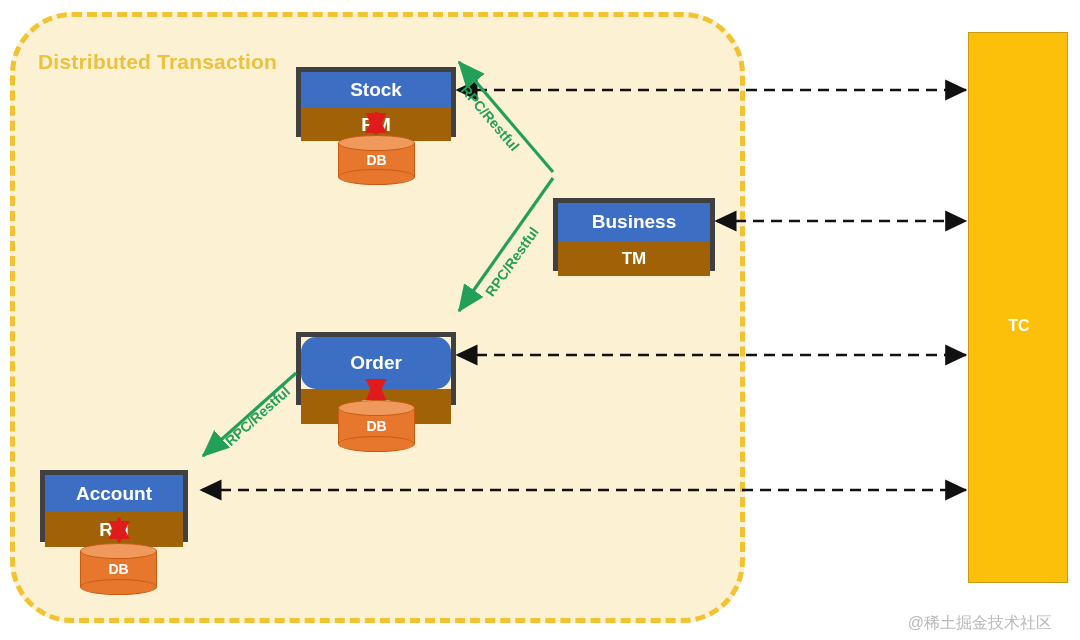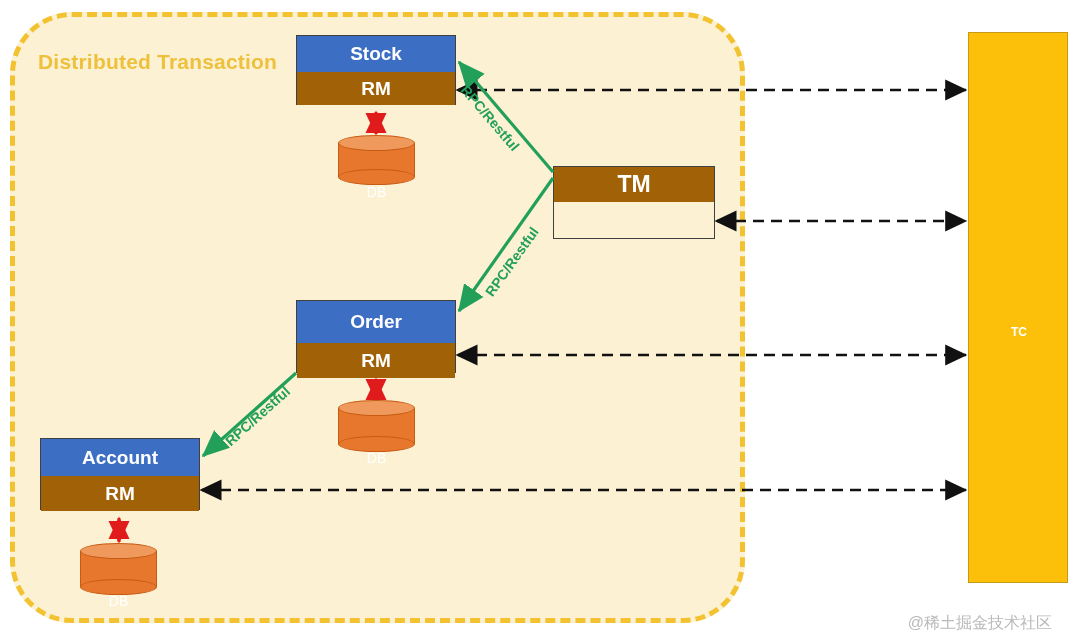--- a/index.html
+++ b/index.html
@@ -35,21 +35,22 @@
     font-size: 21px;
     font-weight: bold;
     color: #edc13c;
     letter-spacing: 0.2px;
     white-space: nowrap;
   }
   
   .svc {
     position: absolute;
     box-sizing: border-box;
-    border: 1px solid #404040;
+    border: 5px solid #404040;
+    margin-top: 32px;
   }
   .svc .svc-head {
     background: #3c6fc4;
     color: #ffffff;
     font-weight: bold;
     display: flex;
     align-items: center;
     justify-content: center;
     box-sizing: border-box;
   }
@@ -105,45 +106,44 @@
   .db .db-label {
     position: absolute;
     left: 0;
     top: 0;
     width: 100%;
     height: 100%;
     display: flex;
     align-items: center;
     justify-content: center;
     color: #ffffff;
-    font-weight: normal;
+    font-weight: bold;
     font-size: 14px;
     z-index: 4;
-    margin-top: 32px;
   }
   
   .tc-box {
     position: absolute;
     left: 968px;
     top: 32px;
     width: 100px;
     height: 551px;
     background: #fcc00a;
     border: 1px solid #c79a16;
     box-sizing: border-box;
   }
   .tc-label {
     position: absolute;
     left: 0;
-    top: 292px;
+    top: 284px;
     width: 100px;
     text-align: center;
     color: #ffffff;
     font-weight: bold;
-    font-size: 12px;
+    font-size: 16px;
   }
   
   svg.overlay {
     position: absolute;
     left: 0;
     top: 0;
     width: 1080px;
     height: 640px;
     pointer-events: none;
   }
@@ -181,35 +181,36 @@
     <div class="svc-body" style="height:33px; font-size:19px;">RM</div>
   </div>
   <div class="db" style="left:338px; top:135px; width:77px; height:50px;">
     <div class="db-side"></div>
     <div class="db-bottom"></div>
     <div class="db-top"></div>
     <div class="db-label">DB</div>
   </div>
 
   <div class="svc" style="left:553px; top:166px; width:162px; height:73px;">
-    <div class="svc-body" style="height:35px; font-size:23px;">TM</div>
+    <div class="svc-head" style="height:38px; font-size:19px;">Business</div>
+    <div class="svc-body" style="height:35px; font-size:17px;">TM</div>
   </div>
 
   <div class="svc" style="left:296px; top:300px; width:160px; height:73px;">
-    <div class="svc-head" style="height:42px; font-size:19px;">Order</div>
+    <div class="svc-head" style="height:52px; font-size:19px;border-radius:15px;">Order</div>
     <div class="svc-body" style="height:35px; font-size:19px;">RM</div>
   </div>
   <div class="db" style="left:338px; top:400px; width:77px; height:52px;">
     <div class="db-side"></div>
     <div class="db-bottom"></div>
     <div class="db-top"></div>
     <div class="db-label">DB</div>
   </div>
 
-  <div class="svc" style="left:40px; top:438px; width:160px; height:72px;">
+  <div class="svc" style="left:40px; top:438px; width:148px; height:72px;">
     <div class="svc-head" style="height:37px; font-size:19px;">Account</div>
     <div class="svc-body" style="height:35px; font-size:19px;">RM</div>
   </div>
   <div class="db" style="left:80px; top:543px; width:77px; height:52px;">
     <div class="db-side"></div>
     <div class="db-bottom"></div>
     <div class="db-top"></div>
     <div class="db-label">DB</div>
   </div>
 

